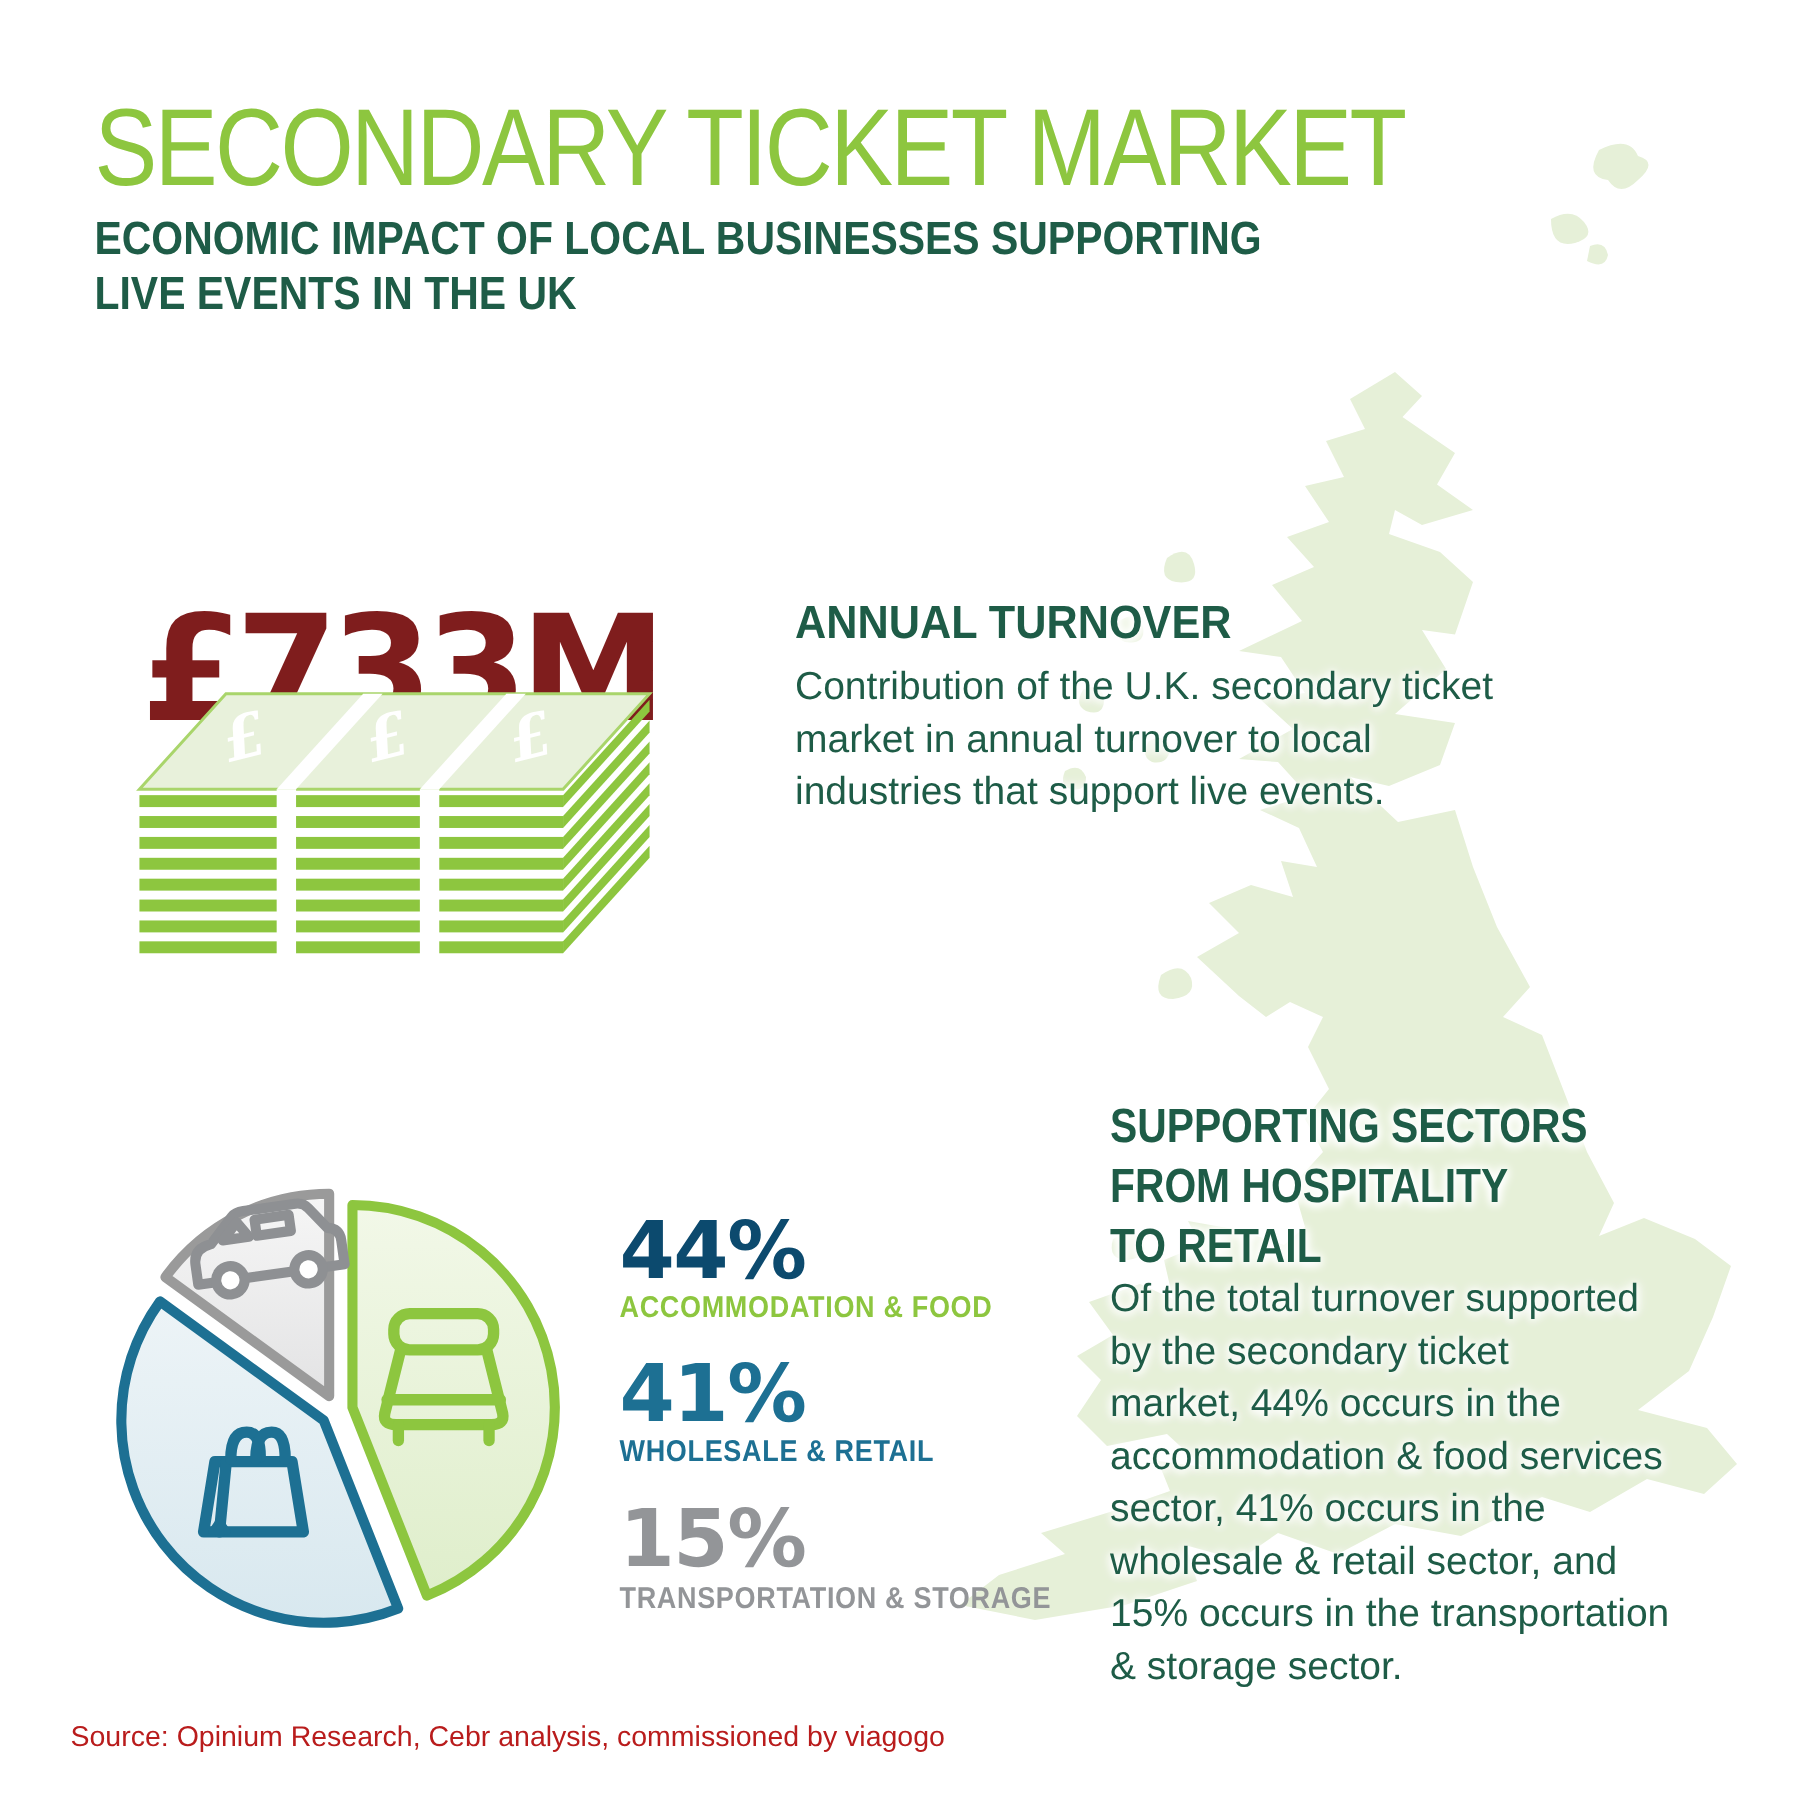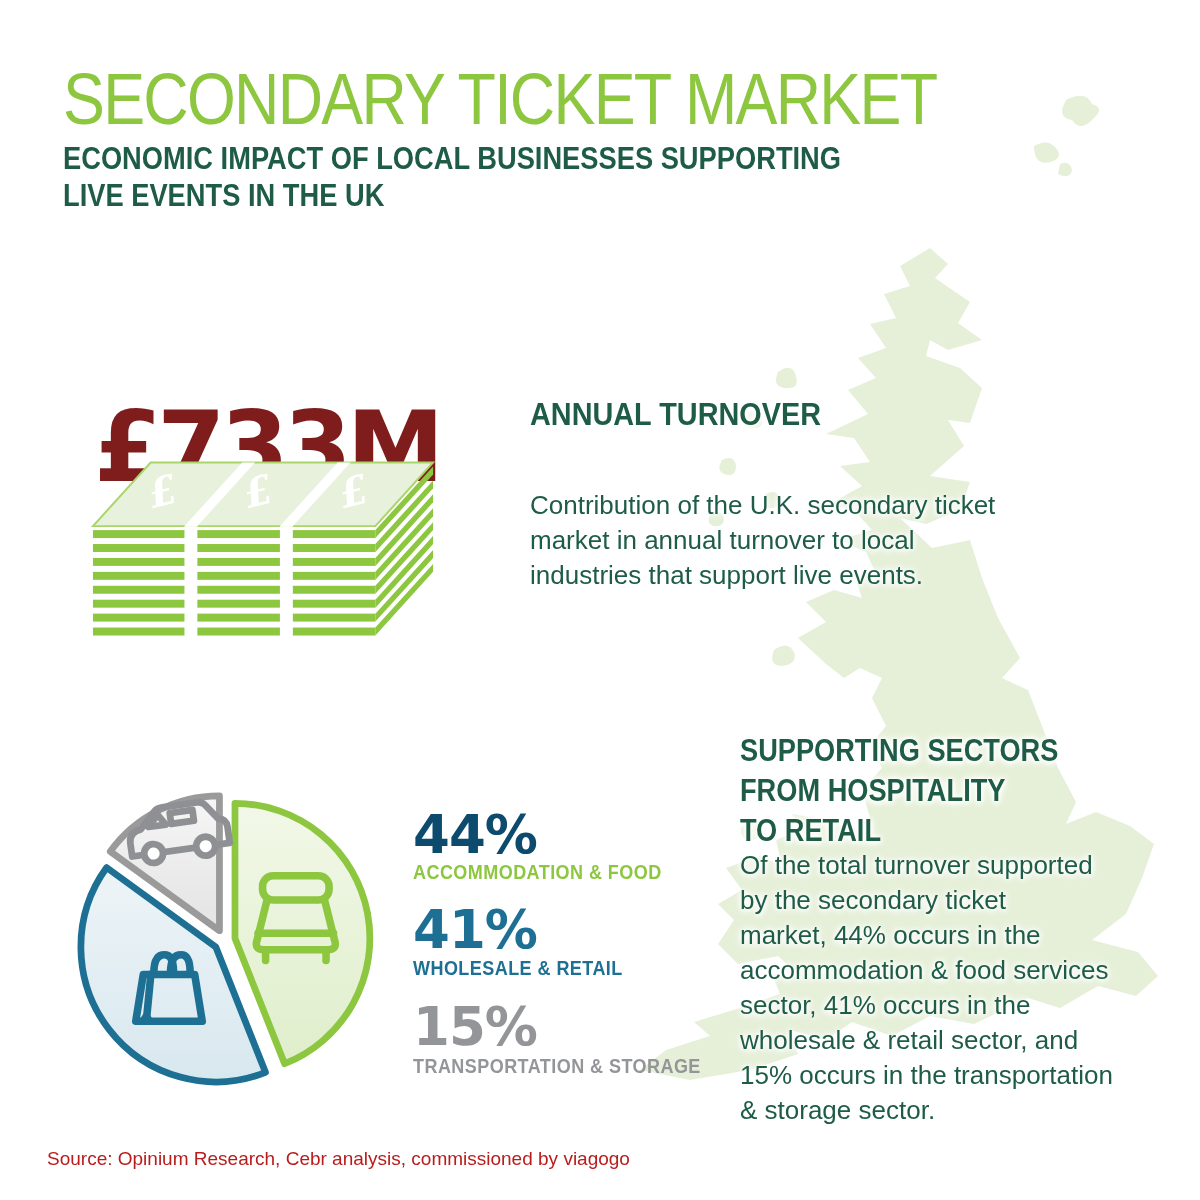--- a/index.html
+++ b/index.html
@@ -32,21 +32,20 @@
 
   #annual-heading{
     left:530px;top:398px;z-index:2;
     font-size:31px;line-height:1.1;color:#1E5C47;font-weight:700;
     transform:scaleX(0.93);transform-origin:0 0;
   }
   #annual-body{
     left:530px;top:440px;width:530px;z-index:2;
     font-size:26px;line-height:35px;color:#1E5C47;font-weight:400;
     white-space:pre-line;
-    margin-top:48px;
   }
 
   #sectors-heading{
     left:740px;top:730px;z-index:2;
     font-size:32px;line-height:40px;color:#1E5C47;font-weight:700;
     transform:scaleX(0.85);transform-origin:0 0;white-space:pre-line;
   }
   #sectors-body{
     left:740px;top:848px;width:440px;z-index:2;
     font-size:26px;line-height:35px;color:#1E5C47;font-weight:400;

